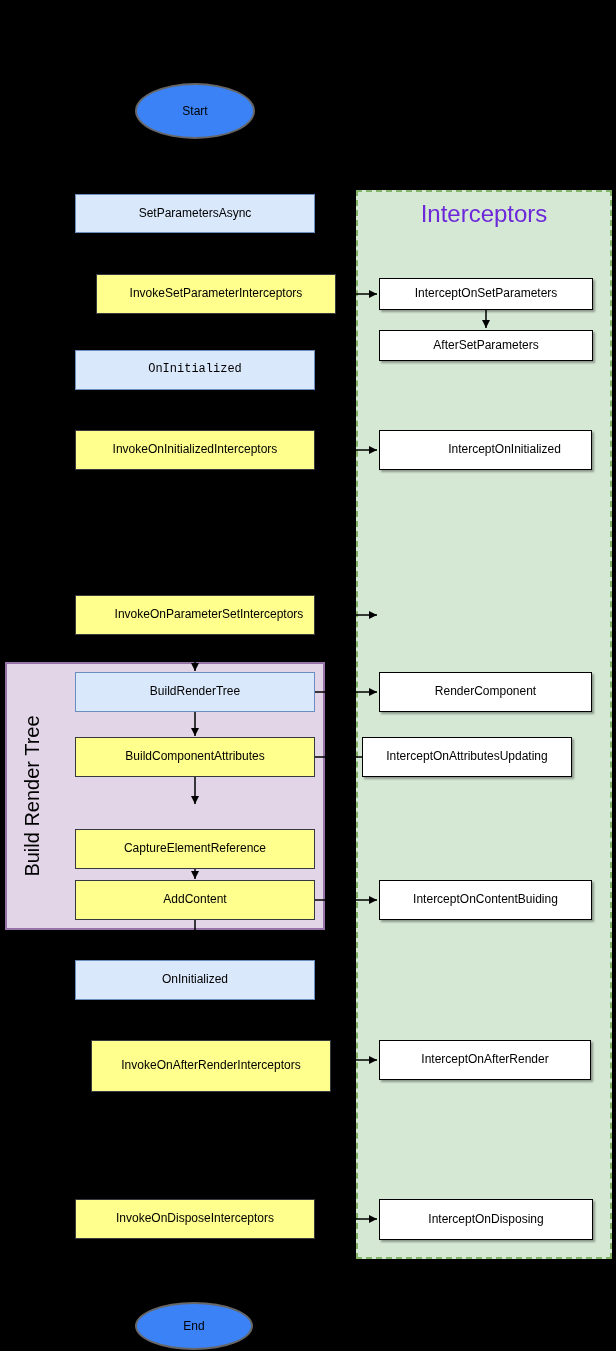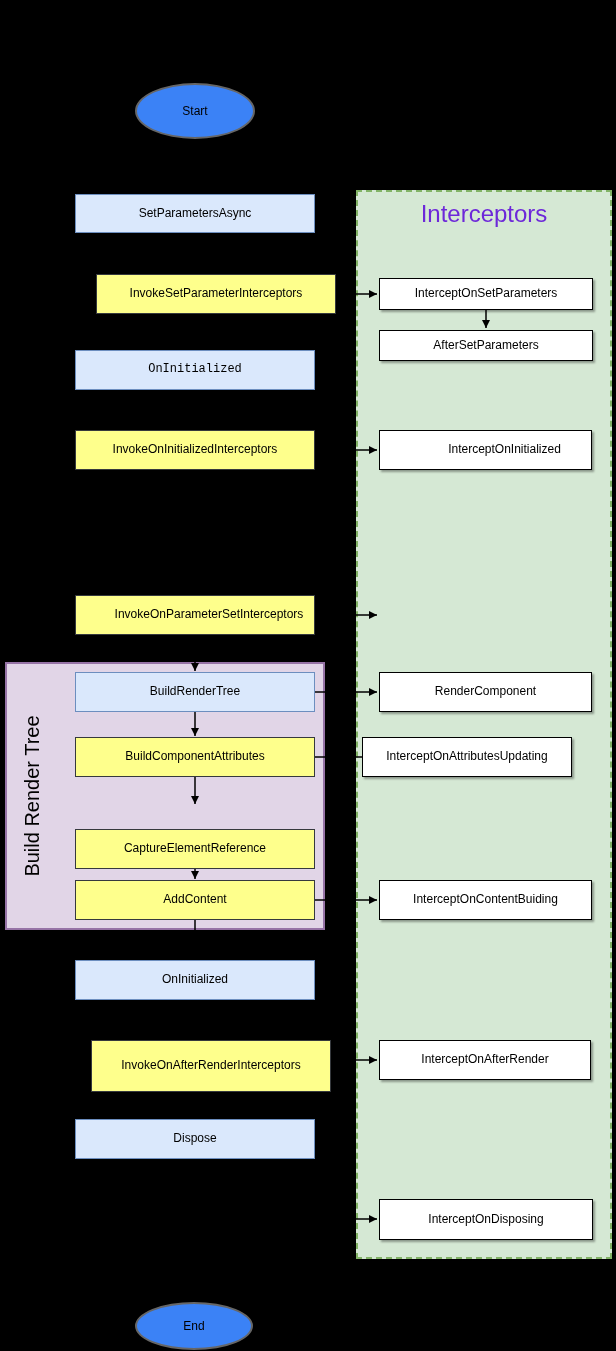--- a/index.html
+++ b/index.html
@@ -98,21 +98,21 @@
   <div class="node yellow" style="left:75px; top:274px; width:240px; height:40px;margin-left:21px;">InvokeSetParameterInterceptors</div>
   <div class="node blue" style="left:75px; top:350px; width:240px; height:40px;font-family:Liberation Mono, monospace;">OnInitialized</div>
   <div class="node yellow" style="left:75px; top:430px; width:240px; height:40px;">InvokeOnInitializedInterceptors</div>
   <div class="node yellow" style="left:75px; top:595px; width:240px; height:40px;padding-left:28px;">InvokeOnParameterSetInterceptors</div>
   <div class="node yellow" style="left:75px; top:737px; width:240px; height:40px;">BuildComponentAttributes</div>
   <div class="node blue" style="left:75px; top:672px; width:240px; height:40px;">BuildRenderTree</div>
   <div class="node yellow" style="left:75px; top:801px; width:240px; height:40px;margin-top:28px;">CaptureElementReference</div>
   <div class="node yellow" style="left:75px; top:880px; width:240px; height:40px;">AddContent</div>
   <div class="node blue" style="left:75px; top:960px; width:240px; height:40px;">OnInitialized</div>
   <div class="node yellow" style="left:91px; top:1040px; width:240px; height:52px;">InvokeOnAfterRenderInterceptors</div>
-  <div class="node blue" style="left:75px; top:1119px; width:240px; height:40px;">Dispose</div>
+  <div class="node yellow" style="left:75px; top:1199px; width:240px; height:40px;">InvokeOnDisposeInterceptors</div>
 
   <div class="node white" style="left:379px; top:278px; width:214px; height:32px;">InterceptOnSetParameters</div>
   <div class="node white" style="left:379px; top:330px; width:214px; height:31px;">AfterSetParameters</div>
   <div class="node white" style="left:379px; top:430px; width:213px; height:40px;padding-left:38px;">InterceptOnInitialized</div>
   <div class="node white" style="left:379px; top:672px; width:213px; height:40px;">RenderComponent</div>
   <div class="node white" style="left:362px; top:737px; width:210px; height:40px;">InterceptOnAttributesUpdating</div>
   <div class="node white" style="left:379px; top:880px; width:213px; height:40px;">InterceptOnContentBuiding</div>
   <div class="node white" style="left:379px; top:1040px; width:212px; height:40px;">InterceptOnAfterRender</div>
   <div class="node white" style="left:379px; top:1199px; width:214px; height:41px;">InterceptOnDisposing</div>
 

